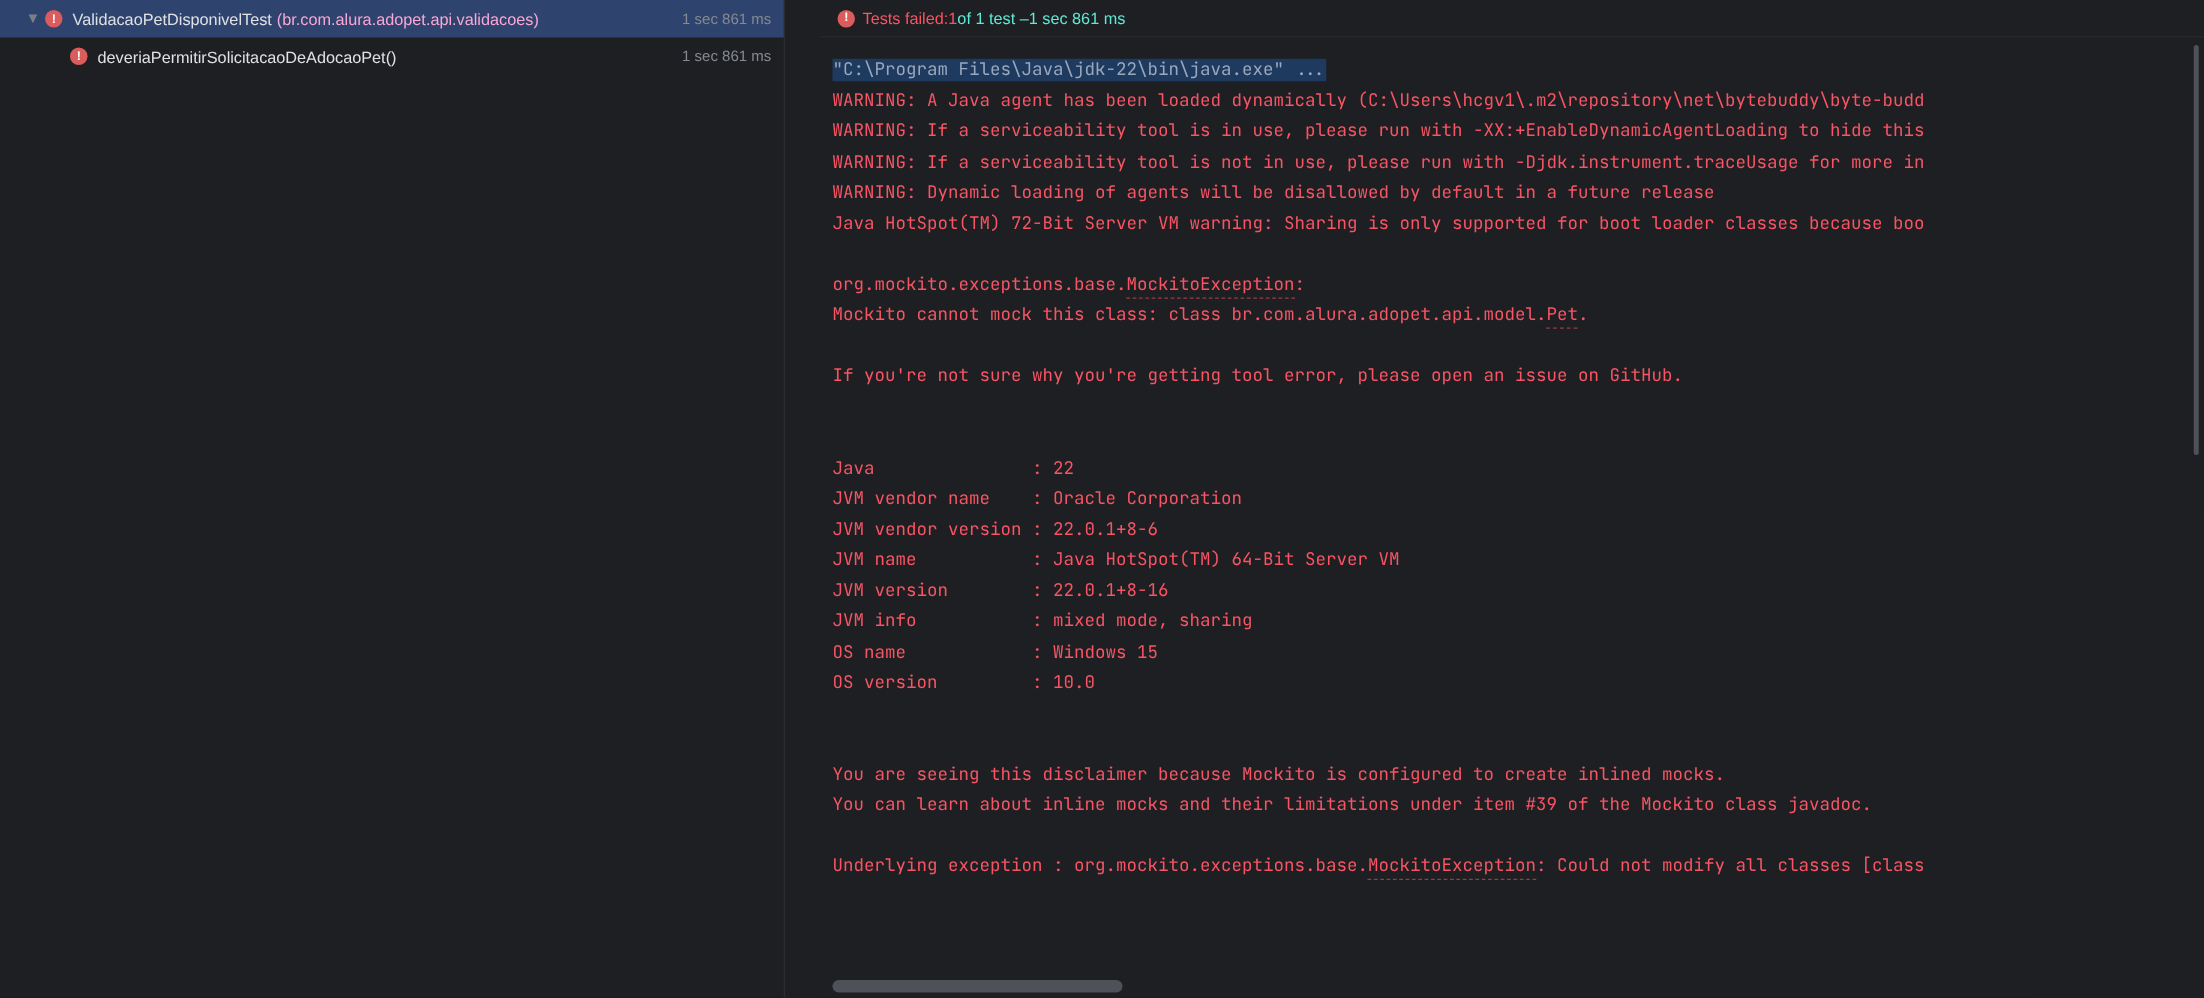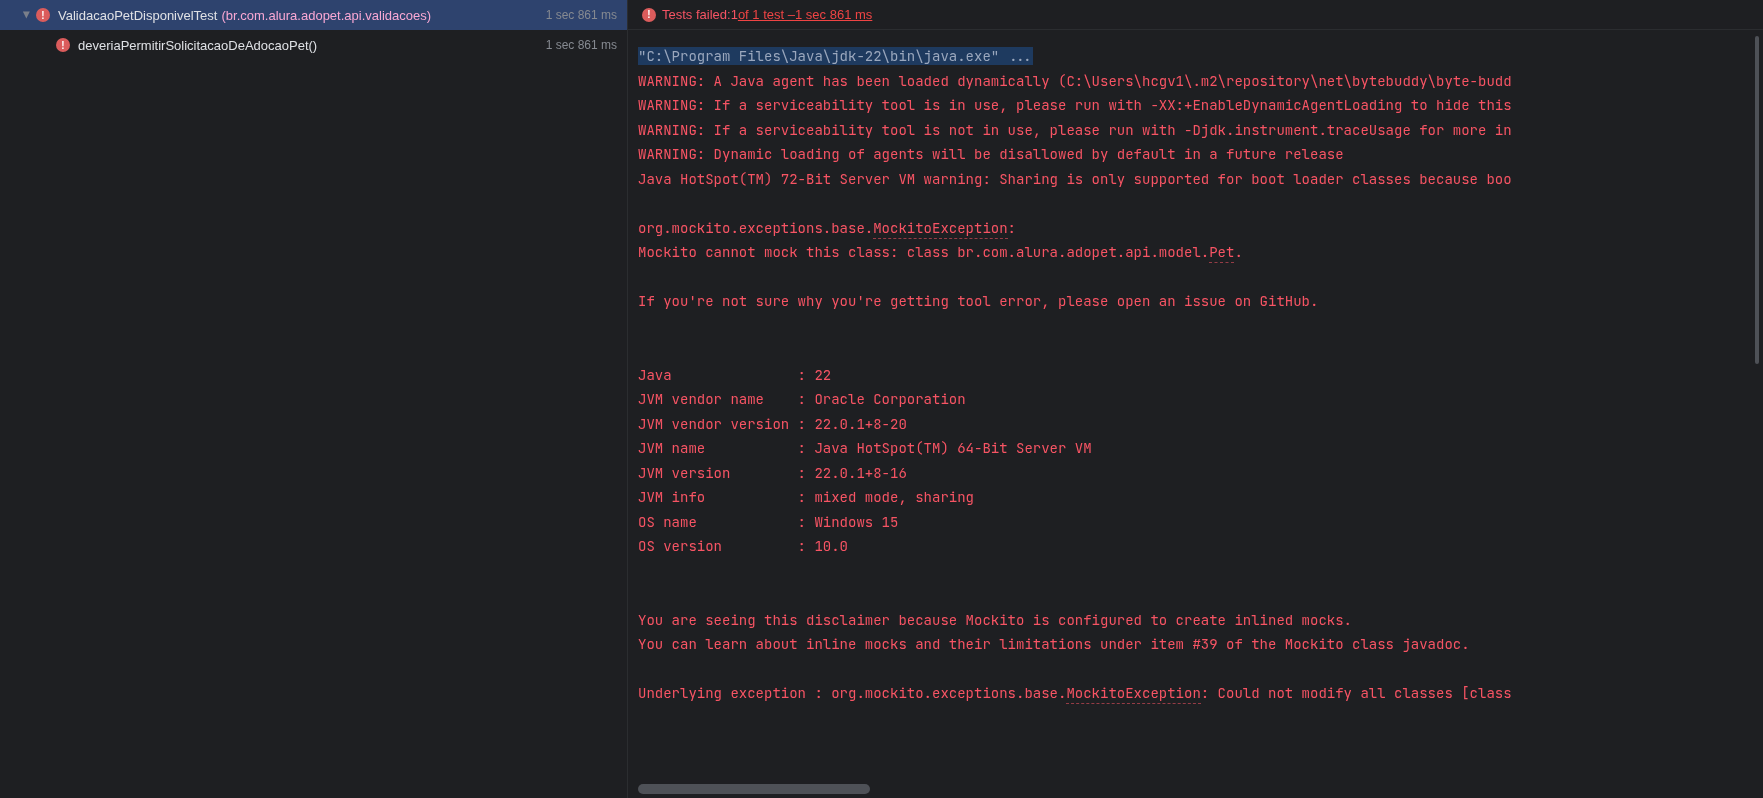--- a/index.html
+++ b/index.html
@@ -1,18 +1,18 @@
 <!DOCTYPE html>
 <html><head>
 <meta charset="utf-8">
 <style>
   * { margin:0; padding:0; box-sizing:border-box; }
   html,body { width:1763px; height:798px; background:#1e1f22; color:#bcbec4;
     font-family:"Segoe UI",Arial,sans-serif; font-size:13px; overflow:hidden; }
-  .root { display:flex; height:100%; }
+  .root { display:flex; height:100%;gap:28px; }
 
   
   .tree { width:628px; height:100%; background:#1e1f22; border-right:1px solid #2b2d30; }
   .tree-row { display:flex; align-items:center; height:30px; padding:0 10px 0 20px; }
   .tree-row.sel { background:#2e436e; }
   .tree-row.child { padding-left:56px; }
   .chev { width:14px; text-align:center; color:#7a7f8a; margin-right:2px;
     transform:rotate(90deg); font-size:9px; }
   .err-icon { width:14px; height:14px; border-radius:50%; background:#db5c5c;
     display:inline-flex; align-items:center; justify-content:center; margin-right:8px;
@@ -22,21 +22,21 @@
   .tree-name.white { color:#dfe1e5; }
   .tree-name.gray { color:#f9a8d4; }
   .tree-time { margin-left:auto; color:#868a91; font-size:12px; white-space:nowrap; }
 
   
   .right { flex:1; display:flex; flex-direction:column; min-width:0; }
   .status-bar { height:30px; display:flex; align-items:center; padding:0 14px;
     background:#1e1f22; border-bottom:1px solid #2b2d30; }
   .status-bar .err-icon { margin-right:6px; }
   .st-red { color:#f75464; font-size:13px; }
-  .st-gray { color:#ef4444; font-size:13px;text-decoration:underline; }
+  .st-gray { color:#5eead4; font-size:13px; }
 
   .console-wrap { flex:1; position:relative; overflow:hidden; background:#1e1f22; }
   .console { position:absolute; inset:0; padding:14px 10px 14px 10px;
     font-family:"JetBrains Mono","Consolas",monospace; font-size:14px; line-height:24.5px;
     white-space:pre; color:#f75464; overflow:hidden; }
   .cmd { background:#1e3a5f; color:#9aa7bd; }
   .u { border-bottom:1px dashed rgba(247,84,100,.55); padding-bottom:1px; }
 
   
   .vscroll { position:absolute; right:4px; top:6px; width:4px; height:328px;
@@ -84,21 +84,21 @@
 <span>Java HotSpot(TM) 72-Bit Server VM warning: Sharing is only supported for boot loader classes because boo</span>
 
 <span>org.mockito.exceptions.base.</span><span class="u">MockitoException</span><span>: </span>
 <span>Mockito cannot mock this class: class br.com.alura.adopet.api.model.</span><span class="u">Pet</span><span>.</span>
 
 <span>If you're not sure why you're getting tool error, please open an issue on GitHub.</span>
 
 
 <span>Java               : 22</span>
 <span>JVM vendor name    : Oracle Corporation</span>
-<span>JVM vendor version : 22.0.1+8-20</span>
+<span>JVM vendor version : 22.0.1+8-6</span>
 <span>JVM name           : Java HotSpot(TM) 64-Bit Server VM</span>
 <span>JVM version        : 22.0.1+8-16</span>
 <span>JVM info           : mixed mode, sharing</span>
 <span>OS name            : Windows 15</span>
 <span>OS version         : 10.0</span>
 
 
 <span>You are seeing this disclaimer because Mockito is configured to create inlined mocks.</span>
 <span>You can learn about inline mocks and their limitations under item #39 of the Mockito class javadoc.</span>
 

